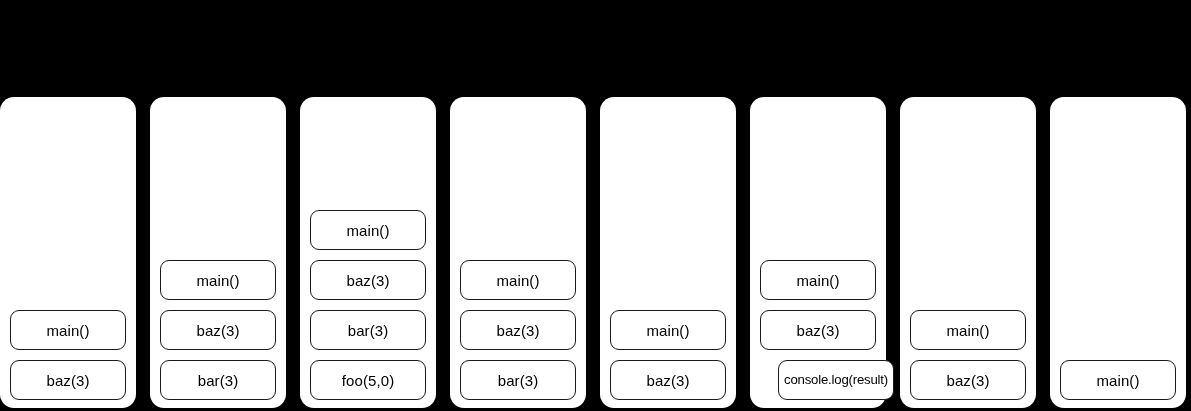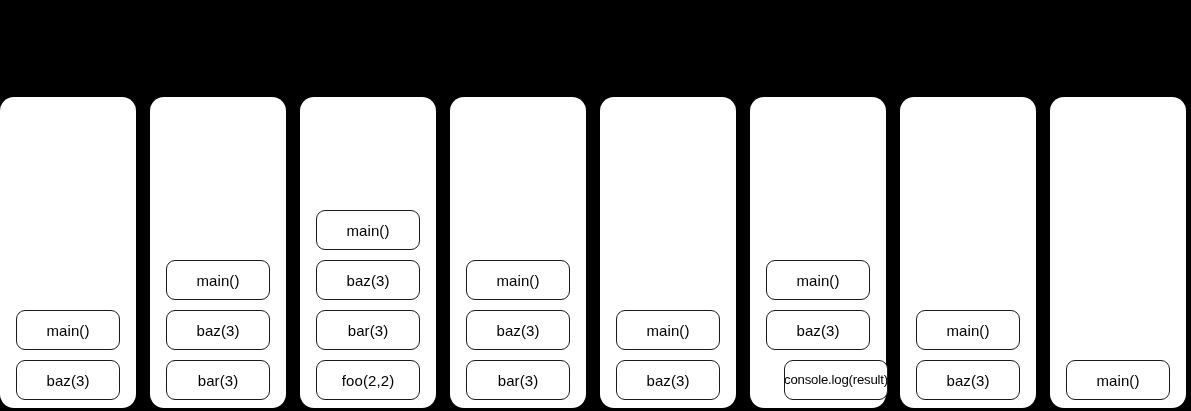--- a/index.html
+++ b/index.html
@@ -29,21 +29,21 @@
     background: #ffffff;
     border-radius: 14px;
     box-sizing: border-box;
     display: flex;
     flex-direction: column;
     justify-content: flex-end;
     align-items: center;
     padding-bottom: 8px;
   }
   .frame {
-    width: 104px;
+    width: 116px;
     height: 40px;
     box-sizing: border-box;
     background: #ffffff;
     border: 1.4px solid #1a1a1a;
     border-radius: 9px;
     display: flex;
     align-items: center;
     justify-content: center;
     margin-top: 10px;
     color: #000000;
@@ -72,21 +72,21 @@
     </div>
     <div class="stack-panel" style="left: 150px; top: 97px; width: 136px; height: 311px;">
       <div class="frame">main()</div>
       <div class="frame">baz(3)</div>
       <div class="frame">bar(3)</div>
     </div>
     <div class="stack-panel" style="left: 300px; top: 97px; width: 136px; height: 311px;">
       <div class="frame">main()</div>
       <div class="frame">baz(3)</div>
       <div class="frame">bar(3)</div>
-      <div class="frame">foo(2,2)</div>
+      <div class="frame">foo(5,0)</div>
     </div>
     <div class="stack-panel" style="left: 450px; top: 97px; width: 136px; height: 311px;">
       <div class="frame">main()</div>
       <div class="frame">baz(3)</div>
       <div class="frame">bar(3)</div>
     </div>
     <div class="stack-panel" style="left: 600px; top: 97px; width: 136px; height: 311px;">
       <div class="frame">main()</div>
       <div class="frame">baz(3)</div>
     </div>

